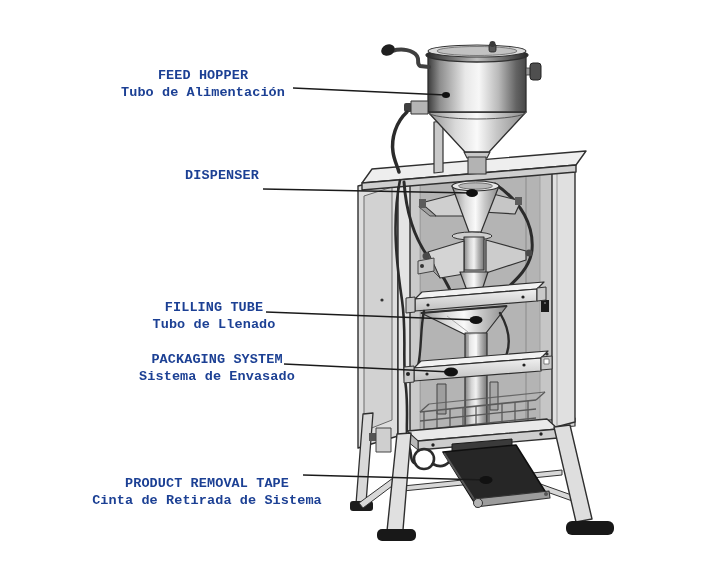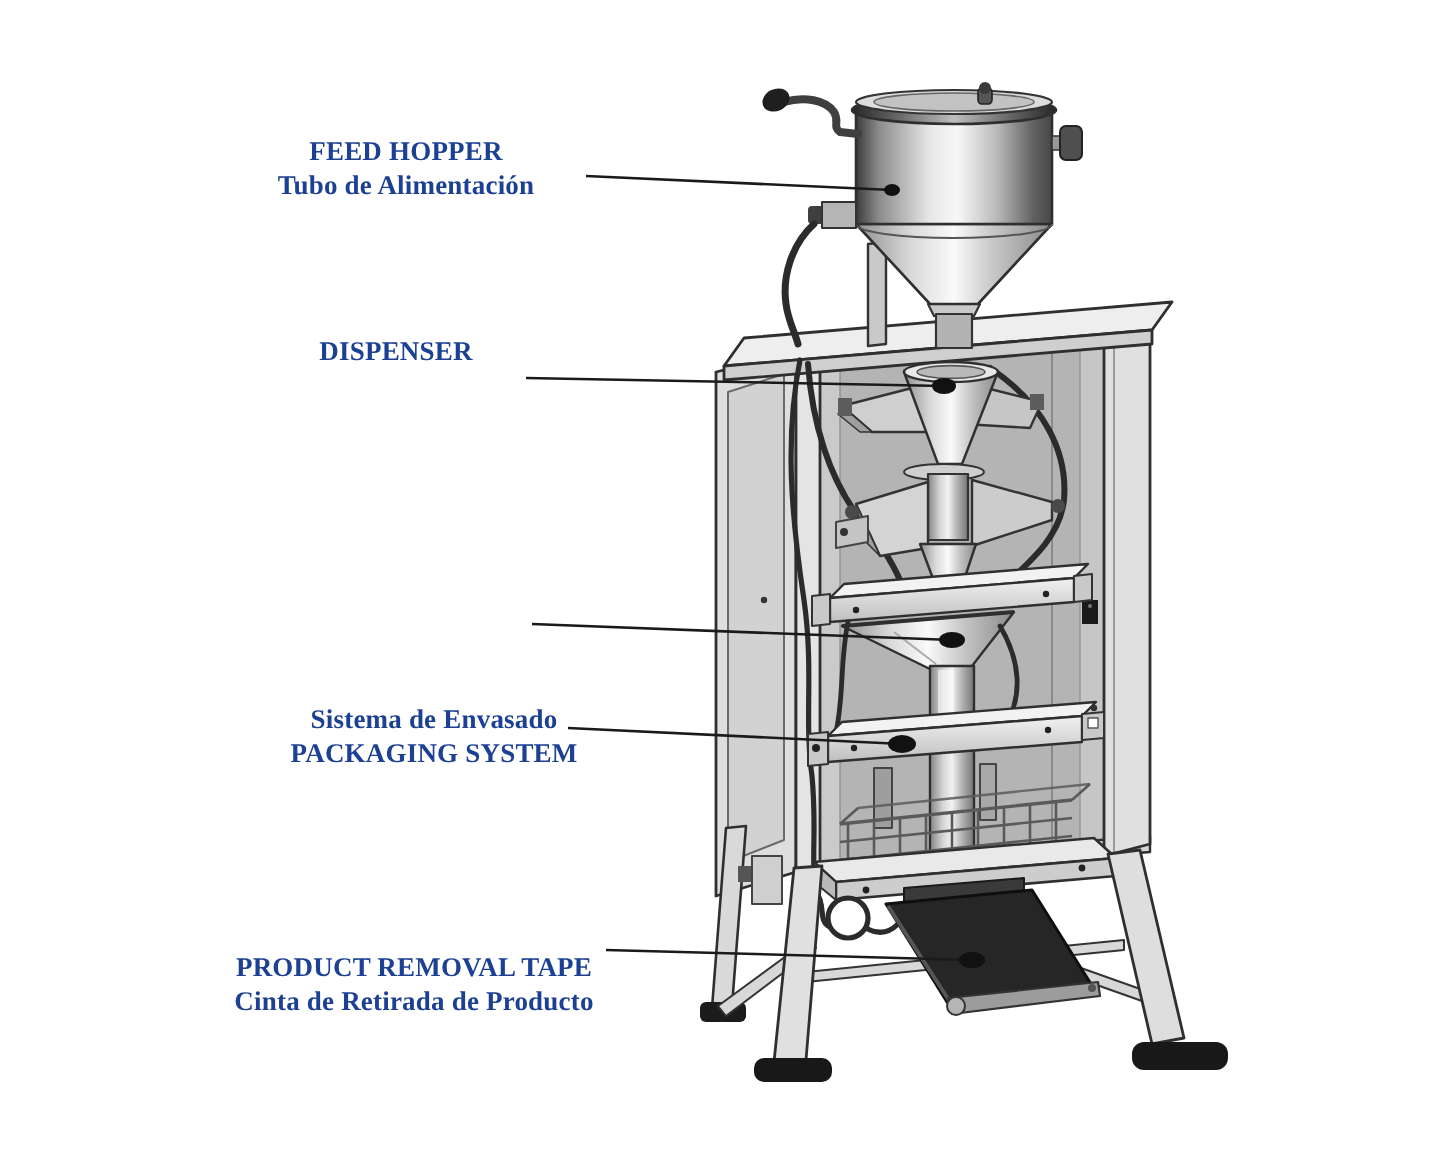--- a/index.html
+++ b/index.html
@@ -1,18 +1,18 @@
 <!DOCTYPE html>
 <html><head>
 <meta charset="utf-8">
 <style>
   html,body { margin:0; padding:0; background:#fff; }
   #stage {
     position:relative; width:723px; height:584px; background:#ffffff;
-    font-family:Liberation Serif, serif; overflow:hidden;
+    font-family:Liberation Mono, monospace; overflow:hidden;
   }
   #machine-svg { position:absolute; left:0; top:0; }
   .label {
     position:absolute; text-align:center; color:#1c4094;
     font-weight:bold; font-size:13.5px; line-height:17px; letter-spacing:0.1px;
     white-space:nowrap;
   }
   .label div { transform-origin:center; }
 </style>
 </head>
@@ -255,25 +255,29 @@
       <ellipse cx="451" cy="372" rx="7" ry="4.5" stroke="none"></ellipse>
       <line x1="303" y1="475" x2="486" y2="480"></line>
       <ellipse cx="486" cy="480" rx="6.5" ry="4" stroke="none"></ellipse>
     </g>
   </svg>
 
   <div class="label" style="left:88px;  top:67px;  width:230px;">
     <div>FEED HOPPER</div>
     <div>Tubo de Alimentación</div>
   </div>
-  <div class="label" style="left:83px;  top:167px; width:230px;">
+  <div class="label" style="left:107px;  top:167px; width:230px;">
     <div>DISPENSER</div>
   </div>
+  <div class="label" style="left:99px;  top:299px; width:230px;">
+    <div>FILLING TUBE</div>
+    <div>Tubo de Llenado</div>
+  </div>
   <div class="label" style="left:102px; top:351px; width:230px;">
+    <div>PACKAGING SYSTEM</div>
     <div>Sistema de Envasado</div>
-    <div>PACKAGING SYSTEM</div>
   </div>
   <div class="label" style="left:75px;  top:475px; width:264px;">
     <div>PRODUCT REMOVAL TAPE</div>
-    <div>Cinta de Retirada de Producto</div>
+    <div>Cinta de Retirada de Sistema</div>
   </div>
 
 </div>
 
 </body></html>

